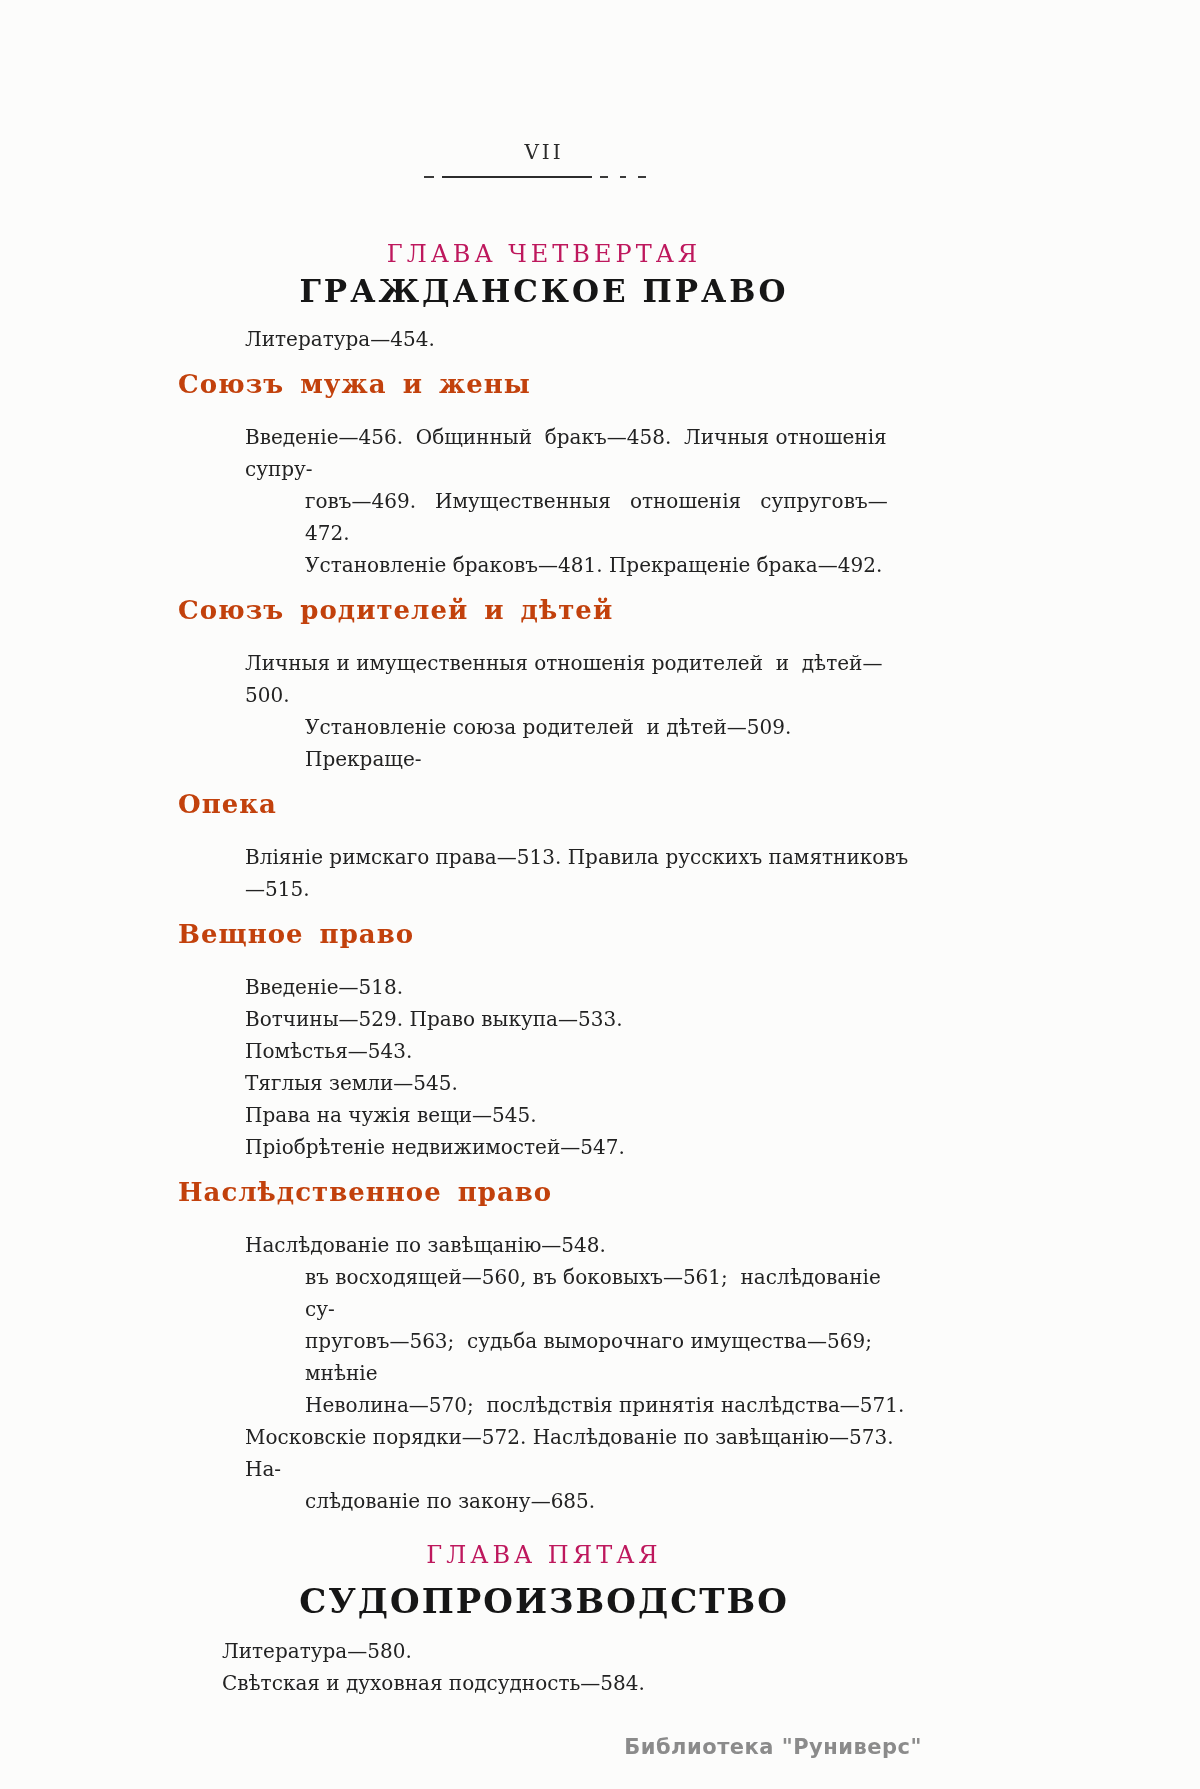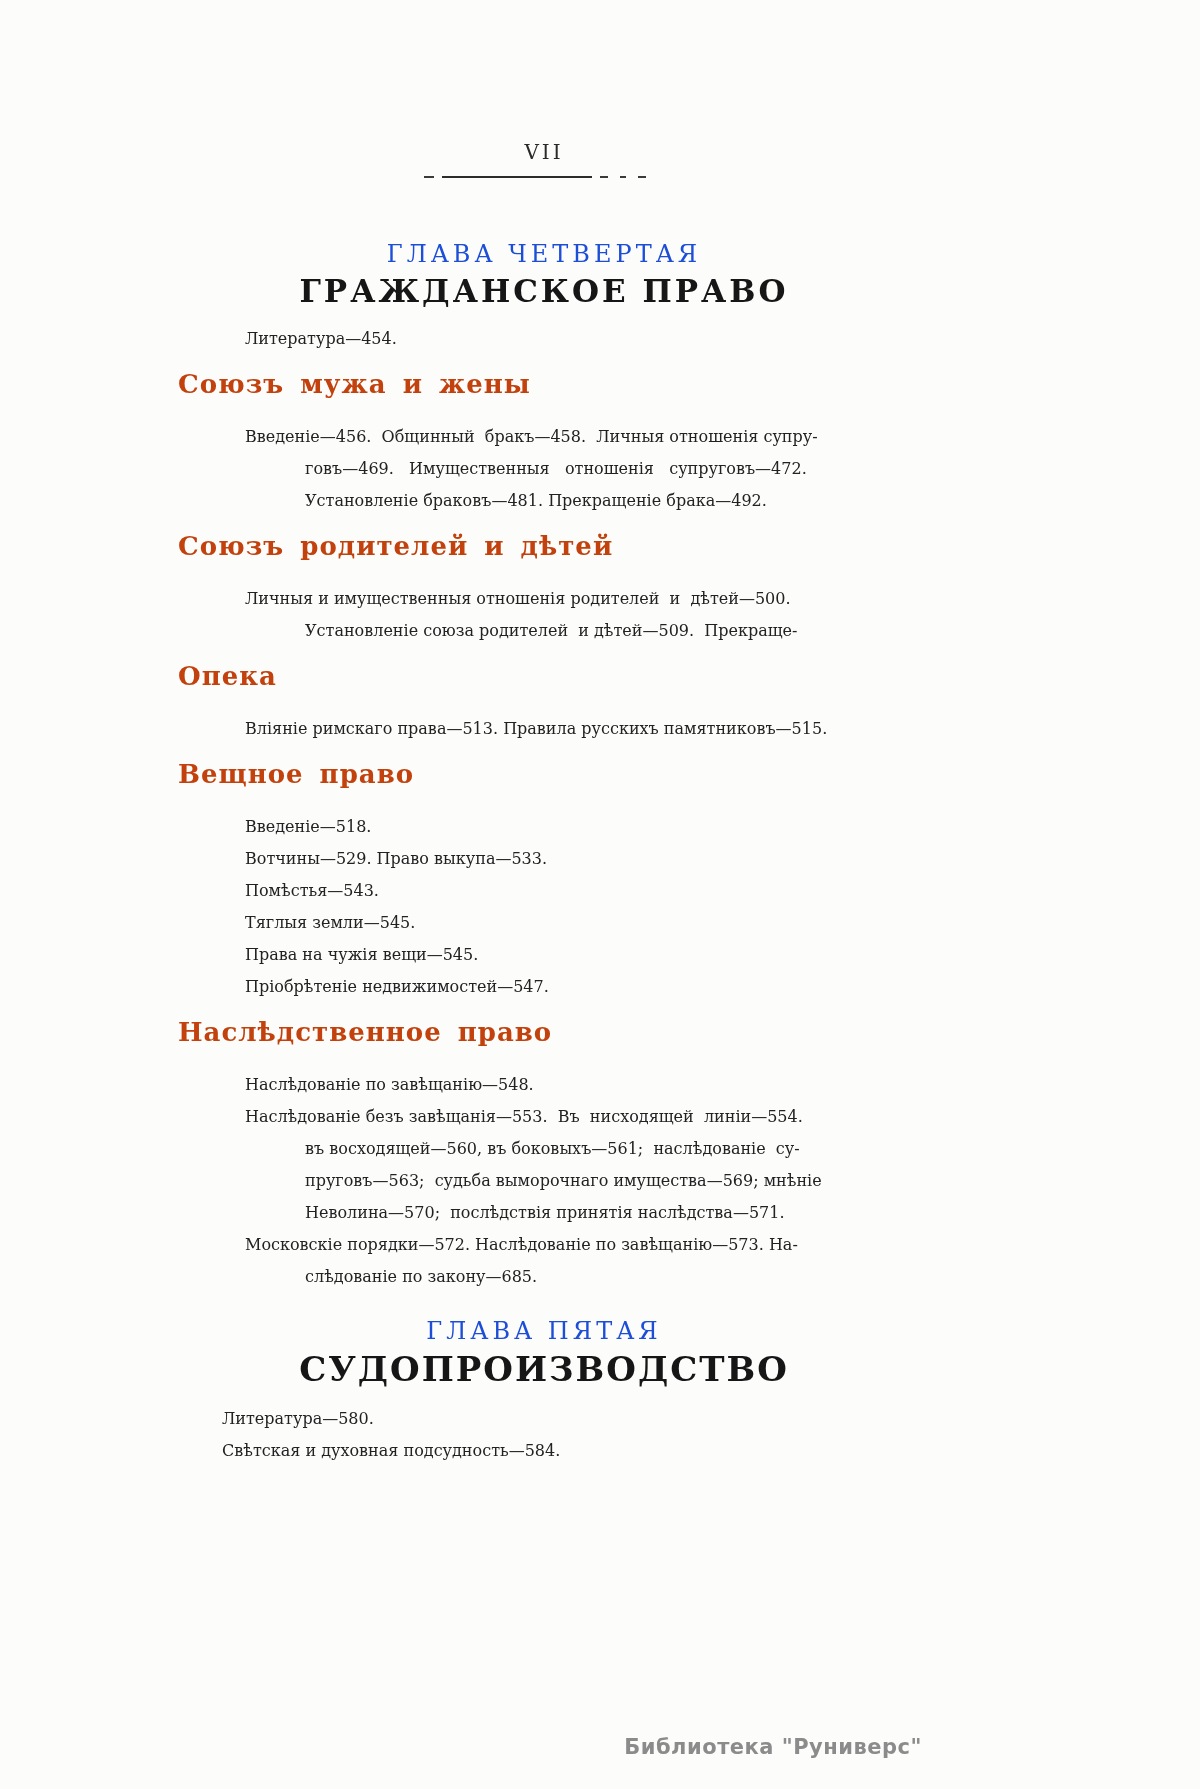--- a/index.html
+++ b/index.html
@@ -20,32 +20,32 @@
   }
   .rule{
     height:2px;width:240px;margin:12px auto 0;
     background:linear-gradient(to right,
       #3a3a3a 0 10px, transparent 10px 18px,
       #2c2c2c 18px 168px, transparent 168px 176px,
       #3a3a3a 176px 184px, transparent 184px 196px,
       #3a3a3a 196px 202px, transparent 202px 214px,
       #3a3a3a 214px 222px, transparent 222px 240px);
   }
-  .toc > .kicker{margin-top:24px;font-size:24px;letter-spacing:4px;color:#1d4ed8;}
+  .toc > .kicker{margin-top:24px;font-size:24px;letter-spacing:4px;color:#be185d;}
   .toc > .kicker:first-child{margin-top:62px;}
   .title-el{font-weight:bold;color:#161616;}
   .title-main{margin-top:5px;font-size:31px;letter-spacing:3px;}
-  .title-sub{margin-top:4px;font-size:34px;letter-spacing:2px;}
+  .title-sub{margin-top:12px;font-size:34px;letter-spacing:2px;}
   .heading{
     margin-top:10px;font-size:26px;font-weight:bold;
     line-height:38px;color:#c2410c;letter-spacing:1px;
     word-spacing:6px;
   }
   .line{
-    font-size:16px;line-height:32px;margin-top:0;
+    font-size:20px;line-height:32px;margin-top:0;
     white-space:pre-wrap;color:#222222;
   }
   .heading + .line{margin-top:18px;}
   .title-el + .line{margin-top:14px;}
   .ind-a{padding-left:67px;}
   .ind-b{padding-left:127px;}
   .ind-c{padding-left:44px;}
   .watermark{
     position:absolute;top:1735px;right:278px;
     font-family:"DejaVu Sans", sans-serif;
@@ -75,21 +75,20 @@
         <div class="line ind-a">Вліяніе римскаго права—513. Правила русскихъ памятниковъ—515.</div>
         <div class="heading">Вещное право</div>
         <div class="line ind-a">Введеніе—518.</div>
         <div class="line ind-a">Вотчины—529. Право выкупа—533.</div>
         <div class="line ind-a">Помѣстья—543.</div>
         <div class="line ind-a">Тяглыя земли—545.</div>
         <div class="line ind-a">Права на чужія вещи—545.</div>
         <div class="line ind-a">Пріобрѣтеніе недвижимостей—547.</div>
         <div class="heading">Наслѣдственное право</div>
         <div class="line ind-a">Наслѣдованіе по завѣщанію—548.</div>
-        <div class="line ind-a">Наслѣдованіе безъ завѣщанія—553.  Въ  нисходящей  линіи—554.</div>
         <div class="line ind-b">въ восходящей—560, въ боковыхъ—561;  наслѣдованіе  су-</div>
         <div class="line ind-b">пруговъ—563;  судьба выморочнаго имущества—569; мнѣніе</div>
         <div class="line ind-b">Неволина—570;  послѣдствія принятія наслѣдства—571.</div>
         <div class="line ind-a">Московскіе порядки—572. Наслѣдованіе по завѣщанію—573. На-</div>
         <div class="line ind-b">слѣдованіе по закону—685.</div>
         <div class="kicker center">ГЛАВА ПЯТАЯ</div>
         <div class="title-el title-sub center">СУДОПРОИЗВОДСТВО</div>
         <div class="line ind-c">Литература—580.</div>
         <div class="line ind-c">Свѣтская и духовная подсудность—584.</div>
       </div>

